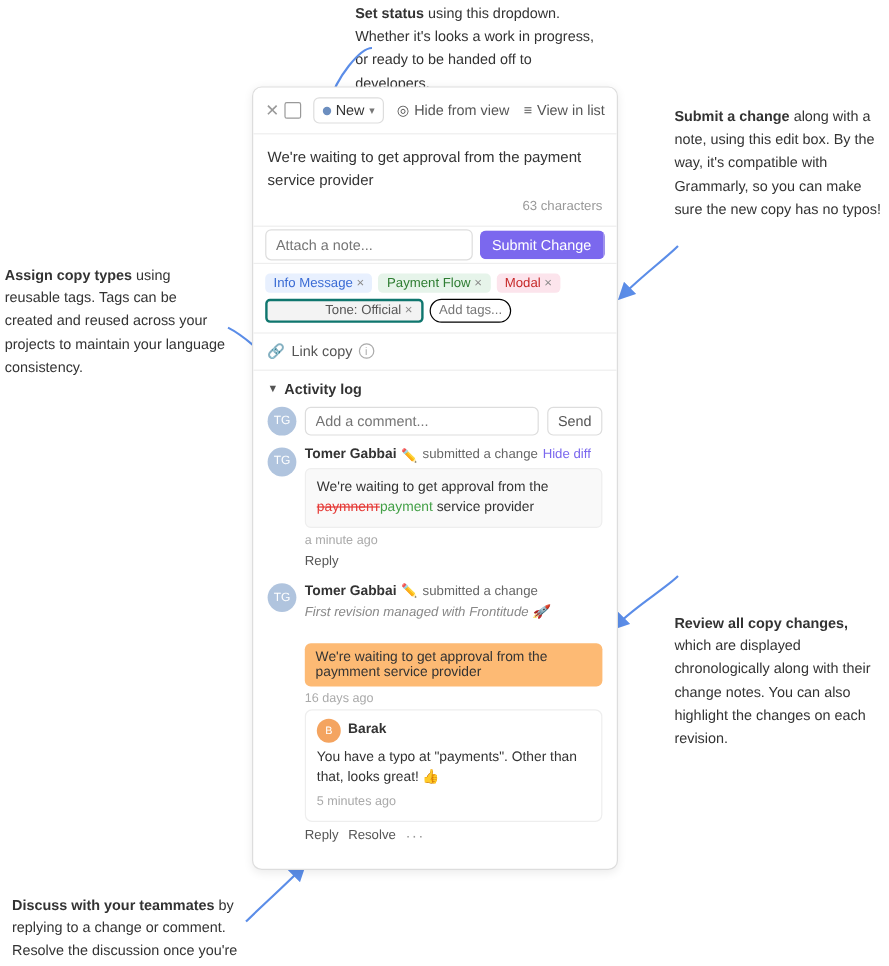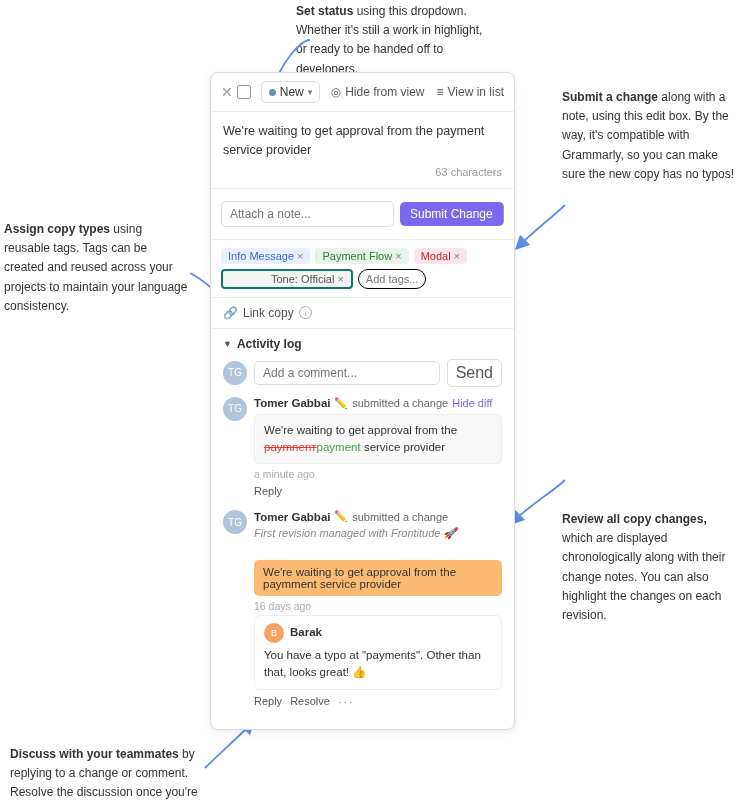--- a/index.html
+++ b/index.html
@@ -103,21 +103,21 @@
       text-align: right;
       font-size: 11px;
       color: #999;
       margin-top: 6px;
     }
 
     
     .submit-row {
       display: flex;
       align-items: center;
-      padding: 12px 10px;
+      padding: 2px 10px;
       gap: 6px;
       border-bottom: 1px solid #eee;
     }
     .note-input {
       flex: 1;
       border: 1px solid #ddd;
       border-radius: 5px;
       padding: 5px 8px;
       font-size: 12px;
       color: #999;
@@ -242,21 +242,21 @@
       padding: 4px 8px;
       font-size: 12px;
       color: #999;
       outline: none;
     }
     .send-btn {
       background: #fff;
       border: 1px solid #ddd;
       border-radius: 5px;
       padding: 4px 8px;
-      font-size: 16px;
+      font-size: 12px;
       color: #555;
       cursor: pointer;
     }
 
     
     .activity-entry {
       display: flex;
       gap: 7px;
       margin-bottom: 12px;
     }
@@ -413,21 +413,21 @@
       font-size: 12px;
       color: #333;
       line-height: 1.6;
     }
     .ann-discuss strong { font-weight: 700; }
   </style>
 </head>
 <body>
 
 <div class="ann-set-status annotation">
-  <strong>Set status</strong><span> using this dropdown. Whether it's still a work in highlight, or ready to be handed off to developers.</span>
+  <strong>Set status</strong><span> using this dropdown. Whether it's looks a work in progress, or ready to be handed off to developers.</span>
 </div>
 
 <svg class="arrow-svg" style="left:260px;top:35px;width:60px;height:55px;" viewBox="0 0 60 55" fill="none" xmlns="http://www.w3.org/2000/svg">
   <path d="M50 5 C40 5, 20 30, 15 50" stroke="#5b8de8" stroke-width="1.8" fill="none" marker-end="url(#ah1)"></path>
   <defs>
       <marker id="ah1" markerWidth="8" markerHeight="8" refX="4" refY="4" orient="auto">
         <path d="M0,0 L8,4 L0,8 Z" fill="#5b8de8"></path>
       </marker>
     </defs>
 </svg>
@@ -588,20 +588,21 @@
         <div class="note-text">First revision managed with Frontitude 🚀</div>
         <div class="inner-box">We're waiting to get approval from the paymment service provider</div>
         <div class="timestamp">16 days ago</div>
 
         <div class="comment-entry">
           <div style="display:flex;align-items:center;gap:6px;margin-bottom:4px;">
             <div class="avatar avatar-b" style="width:20px;height:20px;font-size:9px;">B</div>
             <span class="comment-author">Barak</span>
           </div>
           <div class="comment-text">You have a typo at "payments". Other than that, looks great! 👍</div>
+          <div class="timestamp" style="margin-top:4px;">5 minutes ago</div>
         </div>
 
         <div class="action-row">
           <a class="reply-link">Reply</a>
           <a class="resolve-link">Resolve</a>
           <span class="dots-btn">···</span>
         </div>
       </div>
     </div>
 

